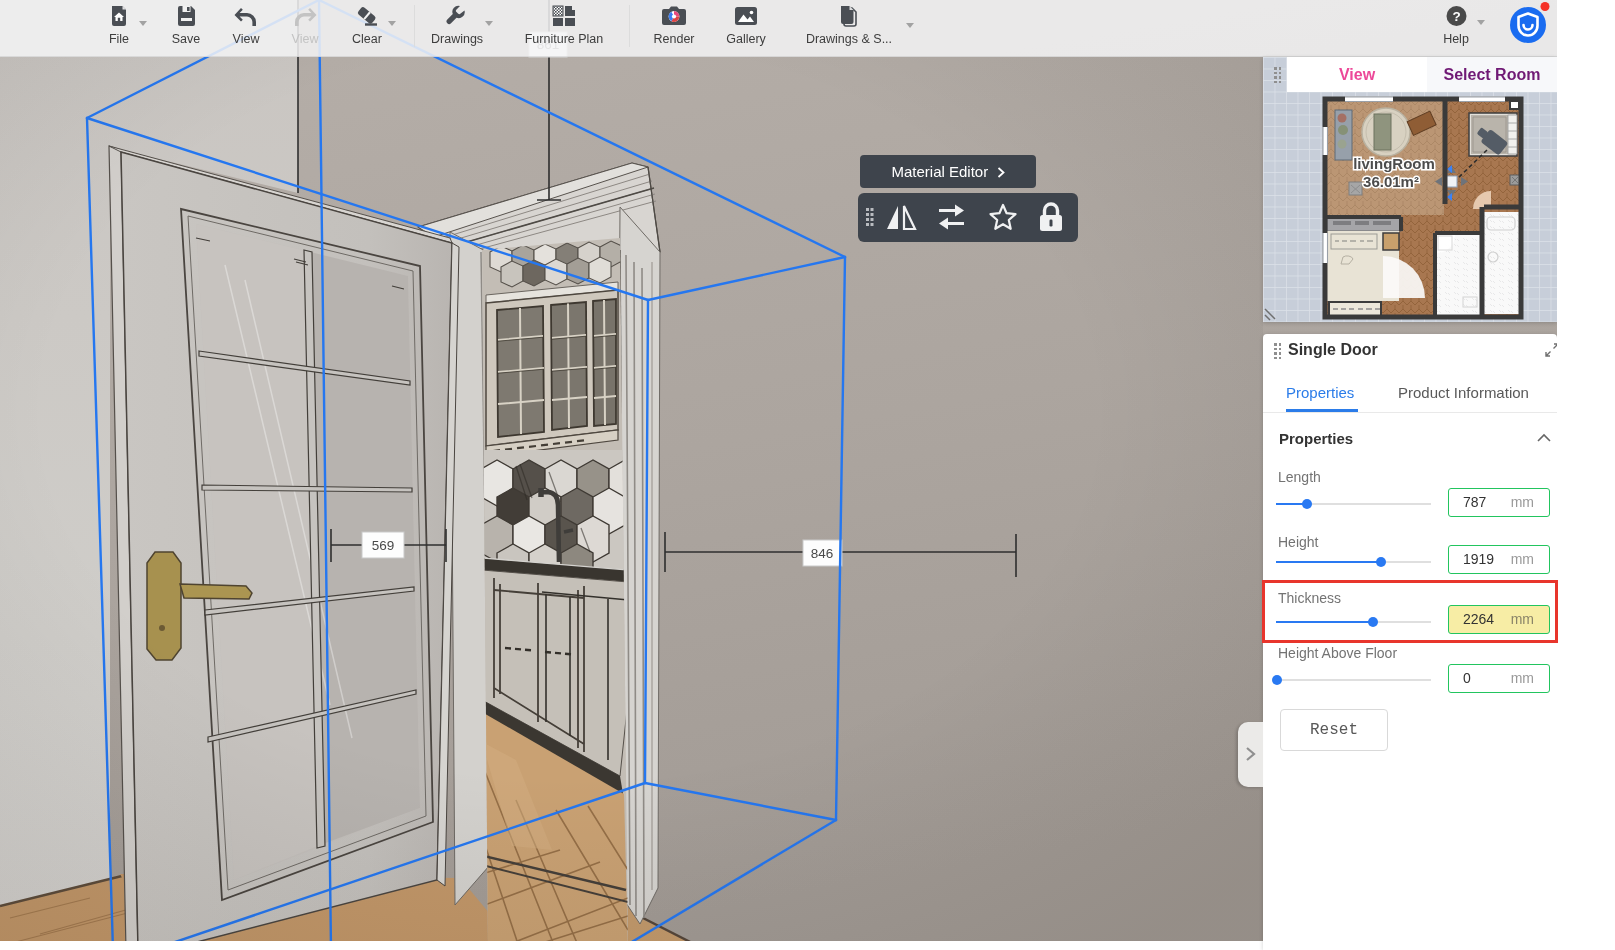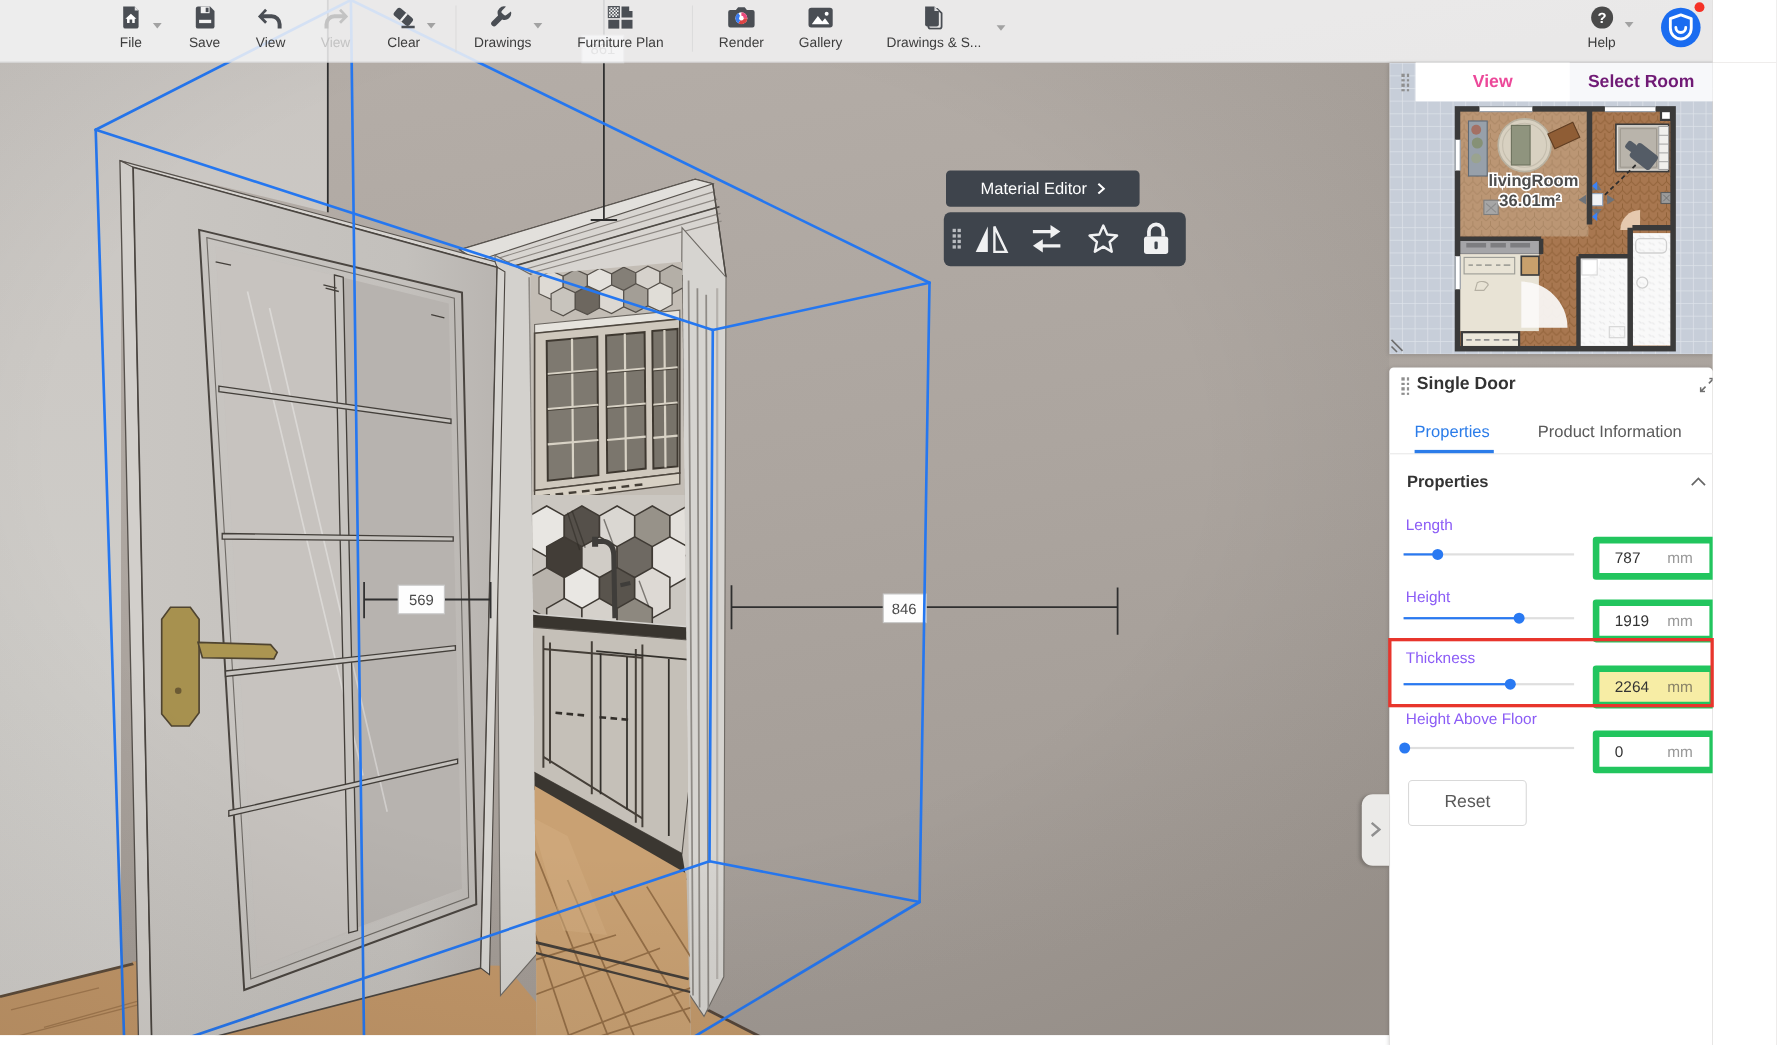--- a/index.html
+++ b/index.html
@@ -26,31 +26,31 @@
 #tabselect{position:absolute;left:140px;top:0;width:130px;height:35px;color:#701a75;font-weight:bold;font-size:16px;text-align:center;line-height:35px;}
 #panel{position:absolute;left:0;top:277px;width:294px;height:616px;background:#fff;border-radius:4px 4px 0 0;box-shadow:0 1px 4px rgba(0,0,0,0.18);}
 .dots{position:absolute;width:8px;height:15px;}
 .dots i{position:absolute;width:2.5px;height:2.5px;background:#8f8f8f;}
 #sdheader{position:absolute;left:25px;top:7px;font-size:16px;font-weight:bold;color:#333;}
 #ptabs{position:absolute;left:0px;top:44px;width:294px;height:34px;border-bottom:1px solid #e9e9e9;}
 #ptab1{position:absolute;left:23px;top:6px;font-size:15px;color:#2b7ce9;}
 #ptab2{position:absolute;left:135px;top:6px;font-size:15px;color:#595959;}
 #ptabline{position:absolute;left:23px;top:31px;width:72px;height:3px;background:#2b7ce9;}
 #psec{position:absolute;left:16px;top:96px;font-size:15px;font-weight:bold;color:#333;}
-.plabel{position:absolute;left:15px;font-size:14px;color:#8b5cf6;}
-.ibox{position:absolute;left:185px;width:100px;height:27px;border:6px solid #22c55e;border-radius:3px;background:#fff;font-size:14px;}
+.plabel{position:absolute;left:15px;font-size:14px;color:#737373;}
+.ibox{position:absolute;left:185px;width:100px;height:27px;border:1px solid #22c55e;border-radius:3px;background:#fff;font-size:14px;}
 .ibox .v{position:absolute;left:14px;top:5px;color:#333;}
 .ibox .u{position:absolute;right:15px;top:5px;color:#999;}
 .sl{position:absolute;left:13px;width:155px;height:10px;}
 .sl .track{position:absolute;left:0;top:4px;width:155px;height:2px;background:#dfdfdf;}
 .sl .fill{position:absolute;left:0;top:4px;height:2px;background:#2979f2;}
 .sl .knob{position:absolute;top:0px;width:10px;height:10px;border-radius:50%;background:#2979f2;}
 #redbox{position:absolute;left:-1px;top:246px;width:290px;height:57px;border:3px solid #e8352c;z-index:5;}
 #resetbtn{position:absolute;left:17px;top:375px;width:106px;height:40px;border:1px solid #d9d9d9;border-radius:4px;
- font-size:16px;color:#595959;text-align:center;line-height:40px;background:#fff;}
+ font-size:16px;color:#595959;text-align:center;line-height:40px;background:#fff;font-family:Liberation Mono, monospace;}
 #collapsetab{position:absolute;left:-25px;top:665px;width:25px;height:65px;background:#ebeae8;border-radius:10px 0 0 10px;
  box-shadow:-2px 1px 3px rgba(0,0,0,0.18);}
 #bottomstrip{position:absolute;left:0;top:941px;width:1263px;height:9px;background:#fff;z-index:25;}
 </style>
 </head>
 <body>
 <div id="stage">
 
   <svg id="scene" class="abs" style="left:0;top:0;z-index:1" width="1615" height="950" viewBox="0 0 1615 950">
     <defs>

